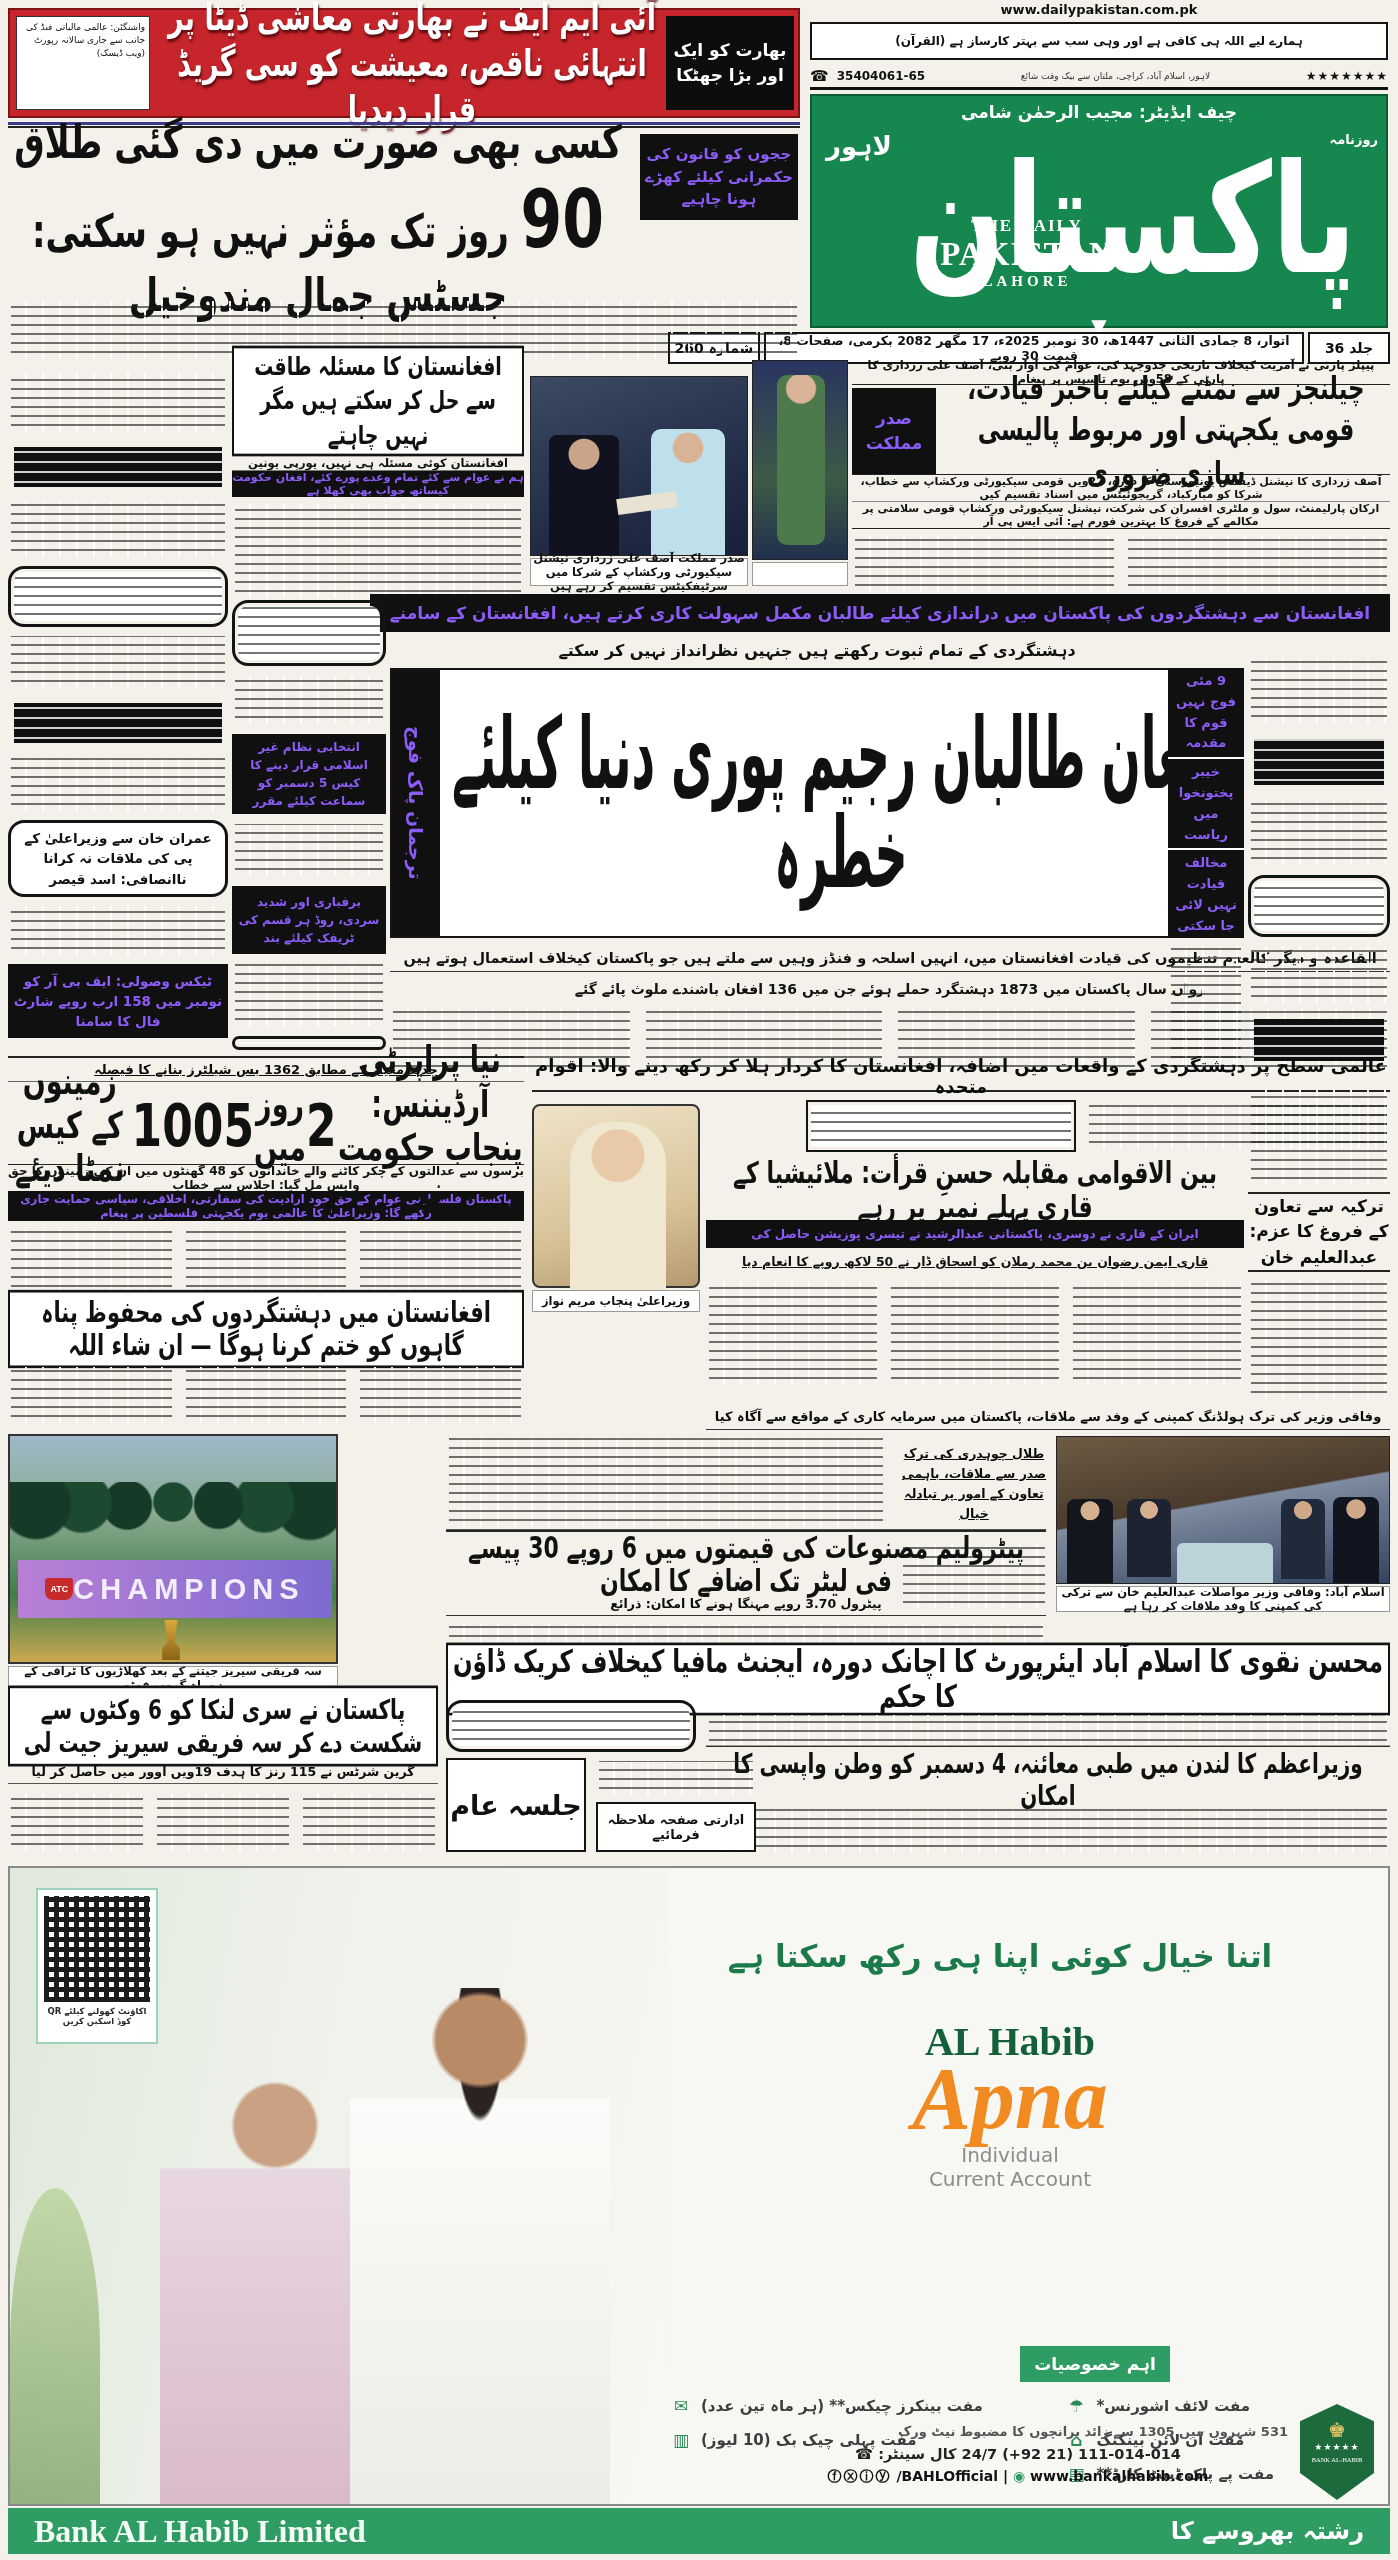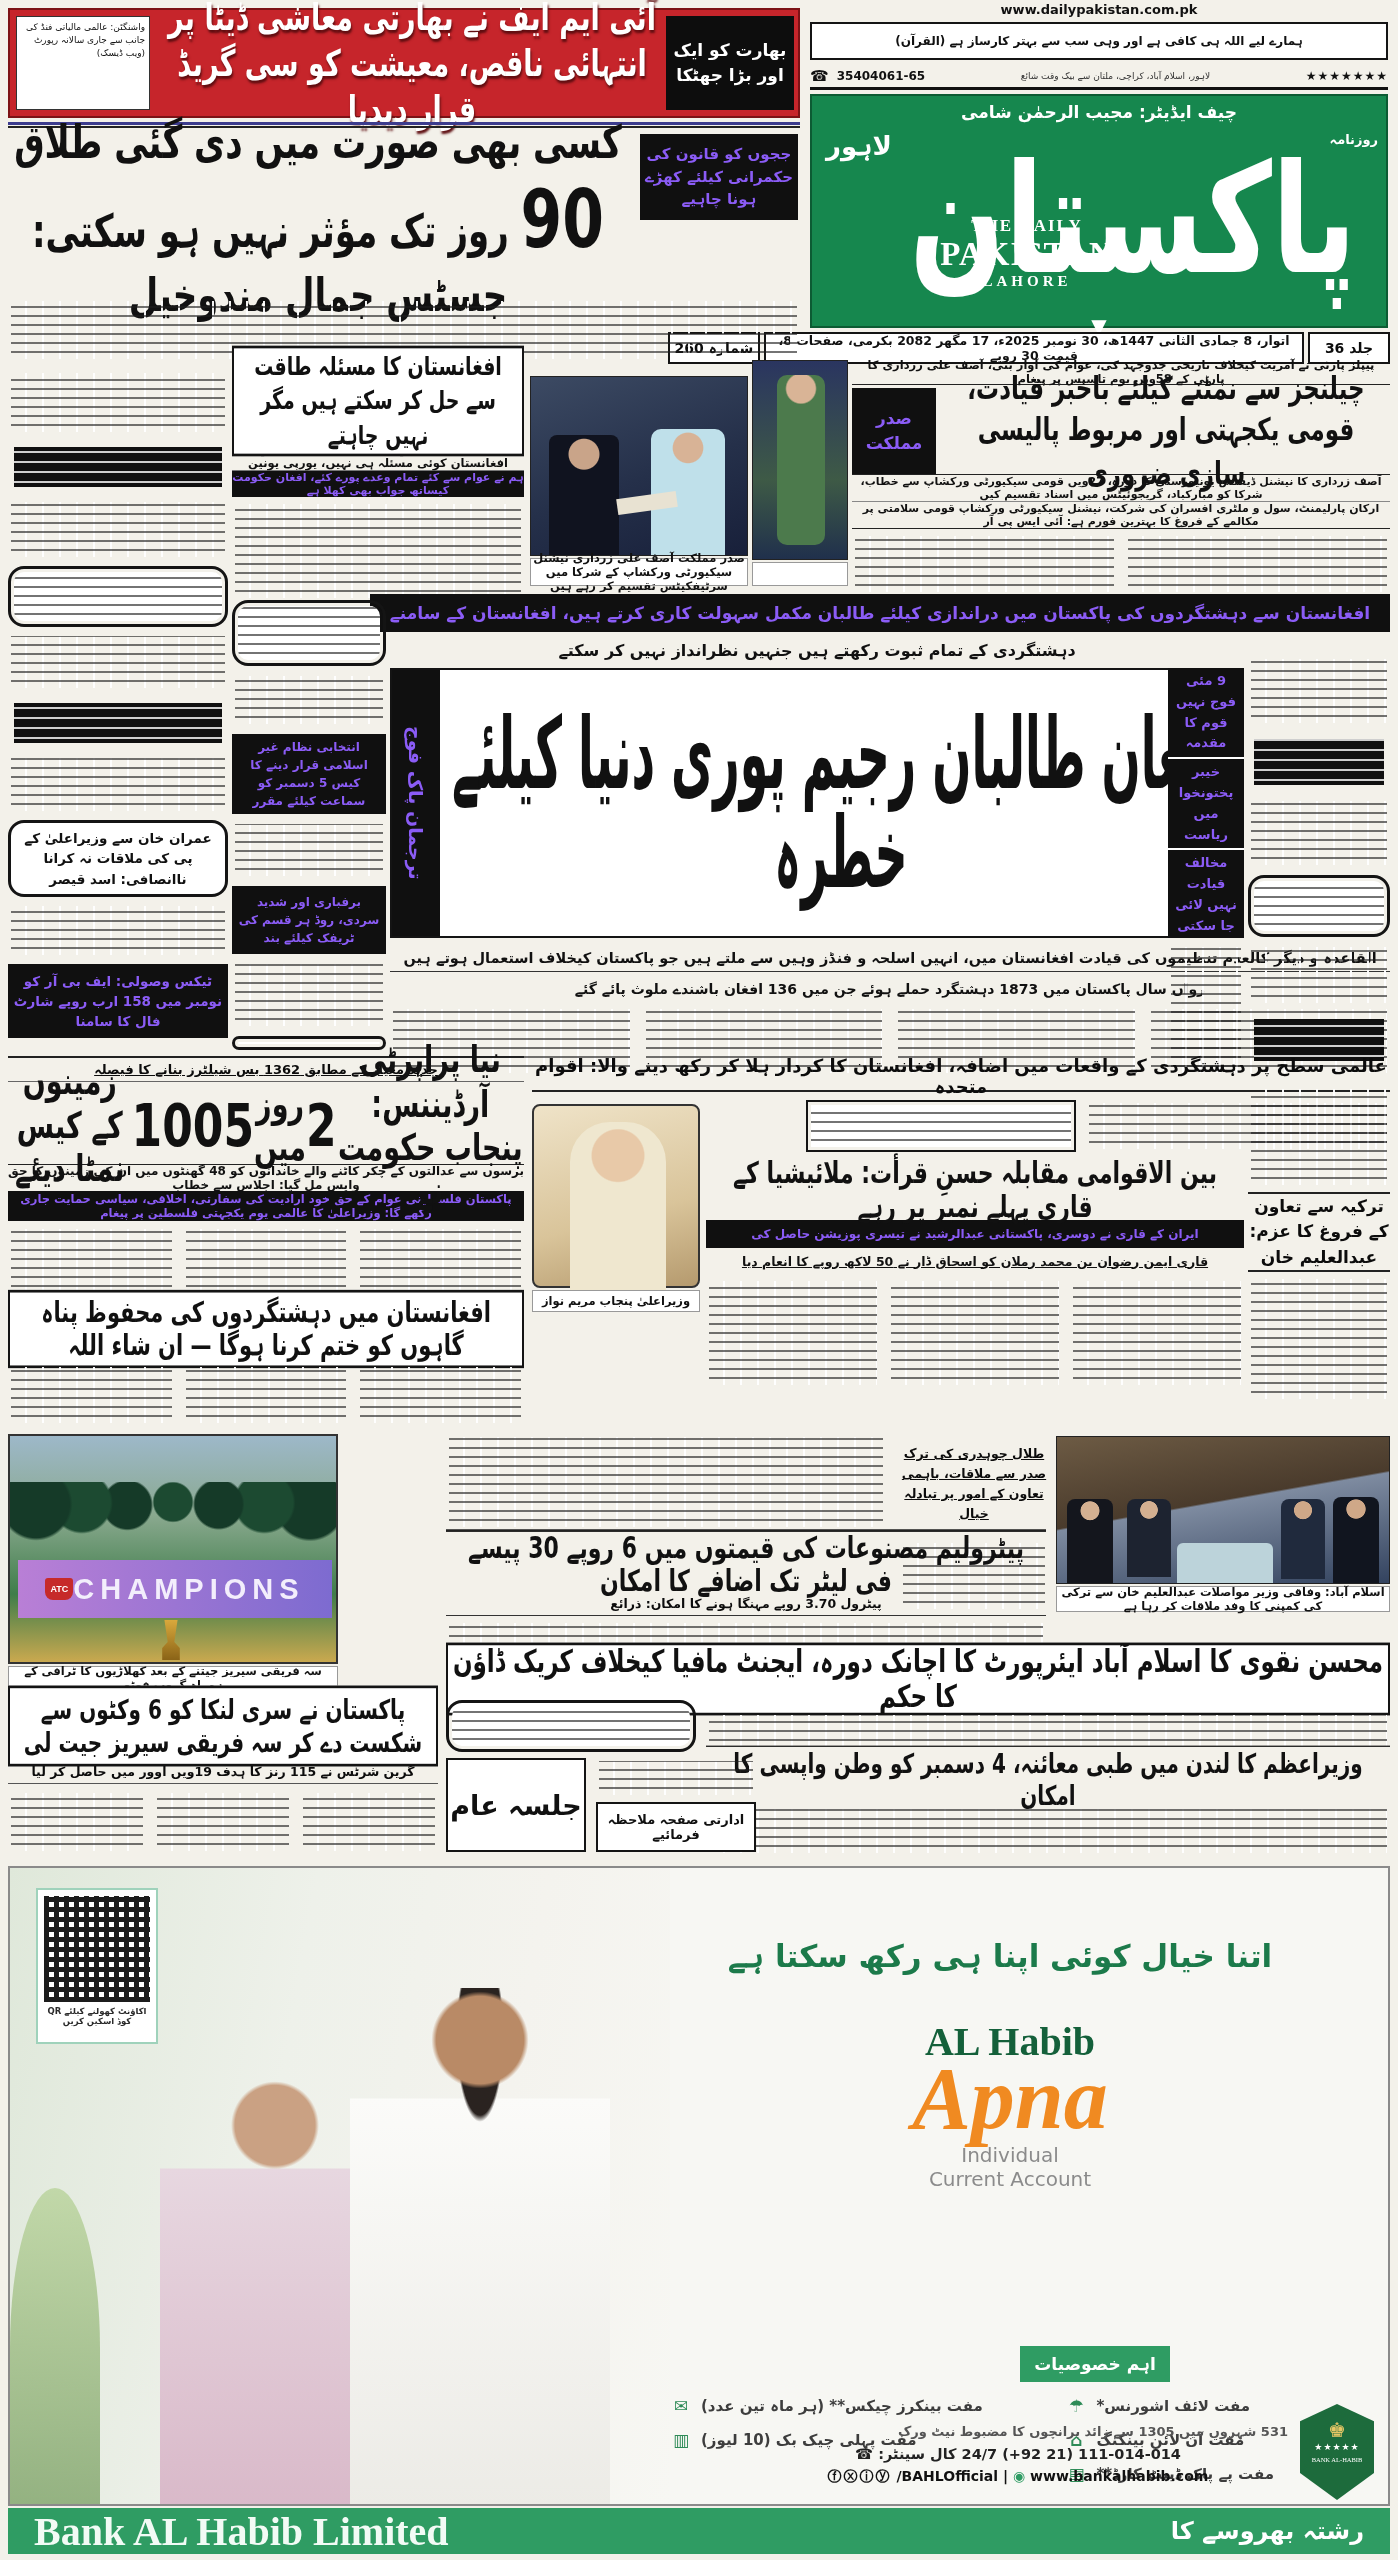--- a/index.html
+++ b/index.html
@@ -219,20 +219,21 @@
     <div class="tx" style="height:120px;"></div>
   </div>
 
   <div class="abs box ctr u sy" style="left:8px;top:1300px;width:516px;height:58px;font-size:21px;font-weight:900;">افغانستان میں دہشتگردوں کی محفوظ پناہ گاہوں کو ختم کرنا ہوگا — ان شاء اللہ</div>
   <div class="abs" style="left:8px;top:1364px;width:516px;height:62px;display:flex;gap:8px;">
     <div class="tx" style="flex:1;"></div>
     <div class="tx" style="flex:1;"></div>
     <div class="tx" style="flex:1;"></div>
   </div>
 
+  <div class="abs u ctr hl" style="left:706px;top:1404px;width:684px;height:26px;font-size:13px;border-bottom:1.5px solid #333;">وفاقی وزیر کی ترک ہولڈنگ کمپنی کے وفد سے ملاقات، پاکستان میں سرمایہ کاری کے مواقع سے آگاہ کیا</div>
 
   <div class="abs" style="left:1056px;top:1436px;width:334px;height:148px;border:1px solid #222;background:linear-gradient(170deg,#6d5b44 0%,#4a3b2c 45%,#7e8ba0 46%,#33435f 100%);">
     <div class="abs" style="left:10px;bottom:0;width:46px;height:84px;background:radial-gradient(circle at 50% 14%,#d4b091 12%,#14161d 13%);border-radius:8px 8px 0 0;"></div>
     <div class="abs" style="left:70px;bottom:6px;width:44px;height:78px;background:radial-gradient(circle at 50% 14%,#d4b091 12%,#1d2330 13%);border-radius:8px 8px 0 0;"></div>
     <div class="abs" style="right:64px;bottom:4px;width:44px;height:80px;background:radial-gradient(circle at 50% 14%,#cfa888 12%,#202a3d 13%);border-radius:8px 8px 0 0;"></div>
     <div class="abs" style="right:10px;bottom:0;width:46px;height:86px;background:radial-gradient(circle at 50% 14%,#cfa888 12%,#11151f 13%);border-radius:8px 8px 0 0;"></div>
     <div class="abs" style="left:120px;bottom:0;width:96px;height:40px;background:#bcd3da;border-radius:6px 6px 0 0;"></div>
   </div>
   <div class="abs cap u ctr" style="left:1056px;top:1586px;width:334px;height:26px;">اسلام آباد: وفاقی وزیر مواصلات عبدالعلیم خان سے ترکی کی کمپنی کا وفد ملاقات کر رہا ہے</div>
 
@@ -358,17 +359,17 @@
     </div>
 
     <div class="crest" style="right:14px;bottom:4px;">
       <div style="text-align:center;color:#e8c766;font-size:20px;margin-top:14px;">♚</div>
       <div style="text-align:center;color:#fff;font-size:9px;letter-spacing:1px;">★★★★★</div>
       <div style="text-align:center;color:#fff;font-size:6.5px;margin-top:4px;font-family:'Liberation Serif',serif;">BANK AL-HABIB</div>
     </div>
   </div>
 
   <div class="abs" style="left:8px;top:2508px;width:1382px;height:46px;background:#2f9c63;display:flex;align-items:center;justify-content:space-between;padding:0 26px;box-sizing:border-box;">
-    <div class="serif" style="color:#f2fbf5;font-size:40px;font-weight:bold;">Bank AL Habib Limited</div>
+    <div class="serif" style="color:#f2fbf5;font-size:32px;font-weight:bold;">Bank AL Habib Limited</div>
     <div class="u" style="color:#ffffff;font-size:24px;font-weight:bold;">رشتہ بھروسے کا</div>
   </div>
 
 </div>
 
 </body></html>

